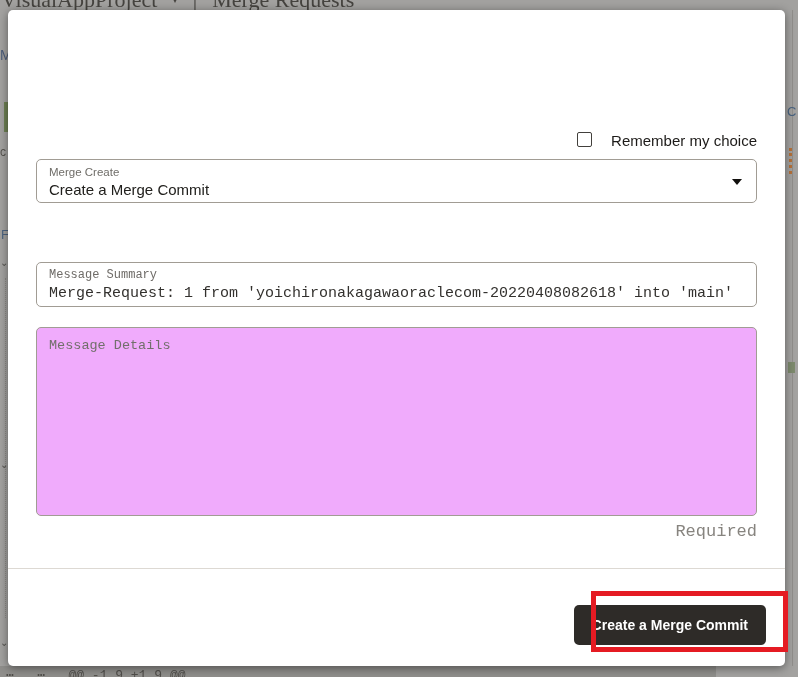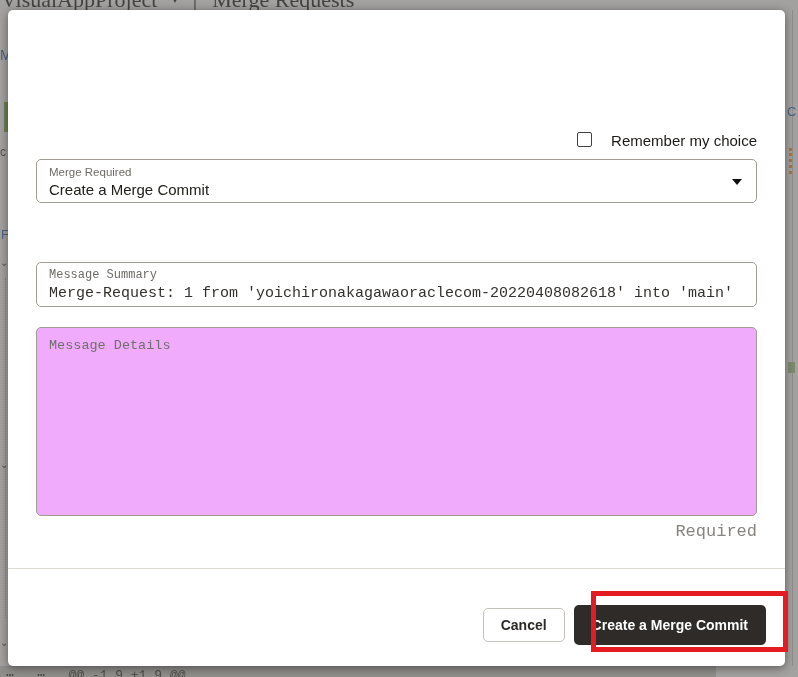--- a/index.html
+++ b/index.html
@@ -184,36 +184,35 @@
 
 <div class="modal">
 
 
   <div class="remember-row">
     <input type="checkbox" style="">
     <span>Remember my choice</span>
   </div>
 
   <div class="field combobox">
-    <span class="field-label">Merge Required</span>
+    <span class="field-label">Merge Create</span>
     <span class="field-value">Create a Merge Commit</span>
     <span class="chevron-down"></span>
   </div>
 
   <div class="field summary-field">
     <span class="mono-label">Message Summary</span>
     <input type="text" value="Merge-Request: 1 from 'yoichironakagawaoraclecom-20220408082618' into 'main'" style="">
   </div>
 
   <textarea class="details-textarea" placeholder="Message Details" style=""></textarea>
 
   <span class="required-hint">Required</span>
 
   <div class="footer-divider"></div>
 
   <div class="footer">
-    <button class="btn btn-cancel">Cancel</button>
     <button class="btn btn-primary">Create a Merge Commit</button>
   </div>
 
 </div>
 
 <div class="annotation-box"></div>
 
 </body></html>

